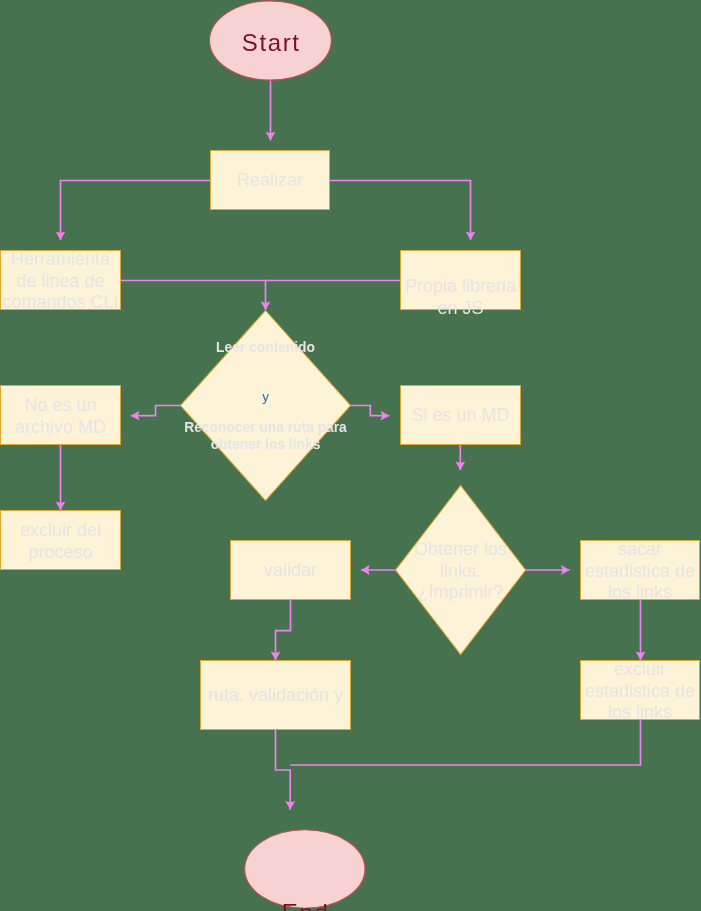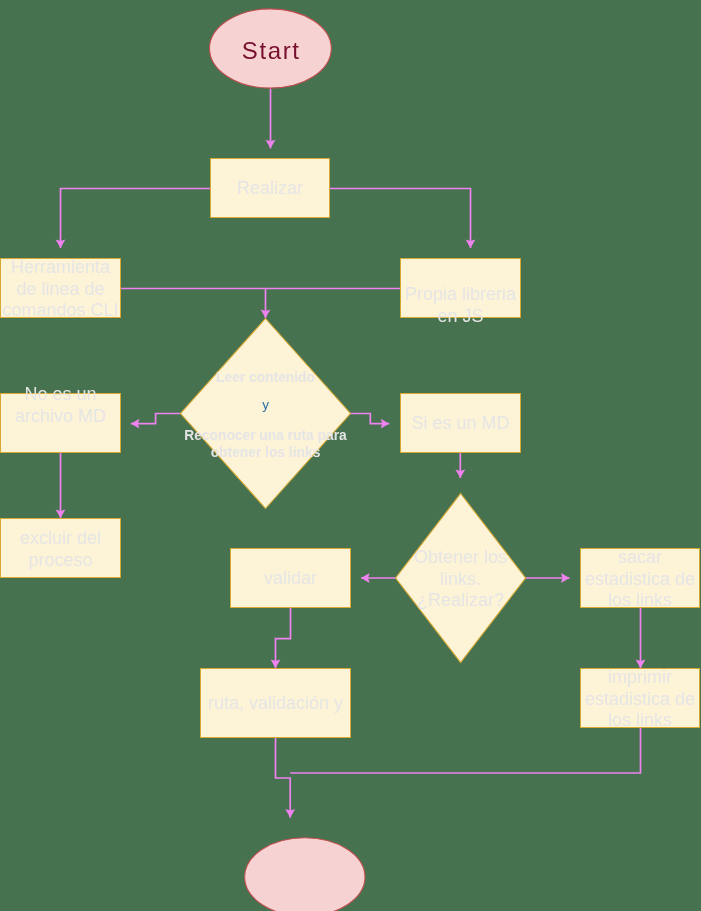--- a/index.html
+++ b/index.html
@@ -1,19 +1,19 @@
 <!DOCTYPE html>
 <html><head>
 <meta charset="utf-8">
 <title>Flowchart</title>
 <style>
   html,body{margin:0;padding:0;}
   body{width:701px;height:911px;overflow:hidden;background:#47724f;
        font-family:"Liberation Sans",sans-serif;}
-  #stage{position:relative;width:701px;height:848px;margin-top:8px;}
+  #stage{position:relative;width:701px;height:848px;}
   svg.layer{position:absolute;left:0;top:0;width:701px;height:911px;overflow:visible;}
 
   .lbl{position:absolute;text-align:center;white-space:pre;
        font-size:18px;line-height:21.5px;color:#e5e5e5;
        transform:translate(-50%,calc(-50% + 1px)) translateZ(0);pointer-events:none;}
   .lbl .ln{display:block;}
 
   .lbl.term{font-size:24px;line-height:27px;color:#77102f;
             letter-spacing:1.6px;text-indent:1.6px;}
 
@@ -77,37 +77,37 @@
   <div id="label-layer">
 
     <div class="lbl term" id="label-start" style="left: 270.4px; top: 40.5px;">Start</div>
 
     <div class="lbl" id="label-realizar" style="left: 270px; top: 180px;">Realizar</div>
 
     <div class="lbl" id="label-cli" style="left: 60.5px; top: 280px;"><span class="ln">Herramienta</span><span class="ln">de linea de</span><span class="ln">comandos CLI</span></div>
 
     <div class="lbl" id="label-libreria" style="left: 460.5px; top: 296px;"><span class="ln">Propia libreria</span><span class="ln">en JS</span></div>
 
-    <div class="lbl dec" id="label-leer-1" style="left: 265.5px; top: 370px;">Leer contenido</div>
+    <div class="lbl dec" id="label-leer-1" style="left: 265.5px; top: 348px;">Leer contenido</div>
     <div class="lbl dec thin" id="label-leer-2" style="left: 265.5px; top: 396.9px;">y</div>
     <div class="lbl dec" id="label-leer-3" style="left: 265.5px; top: 427.7px;">Reconocer una ruta para</div>
     <div class="lbl dec" id="label-leer-4" style="left: 265.5px; top: 444.8px;">obtener los links</div>
 
-    <div class="lbl" id="label-nomd" style="left: 60.5px; top: 396px;"><span class="ln">No es un</span><span class="ln">archivo MD</span></div>
+    <div class="lbl" id="label-nomd" style="left: 60.5px; top: 415px;"><span class="ln">No es un</span><span class="ln">archivo MD</span></div>
 
     <div class="lbl" id="label-simd" style="left: 460.5px; top: 415px;">Si es un MD</div>
 
     <div class="lbl" id="label-excluir" style="left: 60.5px; top: 540px;"><span class="ln">excluir del</span><span class="ln">proceso</span></div>
 
-    <div class="lbl" id="label-obtener" style="left: 460.6px; top: 570px;"><span class="ln">Obtener los</span><span class="ln">links.</span><span class="ln">¿Realizar?</span></div>
+    <div class="lbl" id="label-obtener" style="left: 460.6px; top: 570px;"><span class="ln">Obtener los</span><span class="ln">links.</span><span class="ln">¿Imprimir?</span></div>
 
     <div class="lbl" id="label-validar" style="left: 290.5px; top: 570px;">validar</div>
 
     <div class="lbl" id="label-sacar" style="left: 640px; top: 570px;"><span class="ln">sacar</span><span class="ln">estadistica de</span><span class="ln">los links</span></div>
 
     <div class="lbl" id="label-imprimirlinks" style="left: 275.5px; top: 695px;"><span class="ln">ruta, validación y</span></div>
 
-    <div class="lbl" id="label-imprimirest" style="left: 640px; top: 690px;"><span class="ln">imprimir</span><span class="ln">estadistica de</span><span class="ln">los links</span></div>
+    <div class="lbl" id="label-imprimirest" style="left: 640px; top: 690px;"><span class="ln">excluir</span><span class="ln">estadistica de</span><span class="ln">los links</span></div>
 
     <div class="lbl term" id="label-end" style="left: 304.8px; top: 911px; text-align: right;">End</div>
 
   </div>
 </div>
 
 </body></html>

